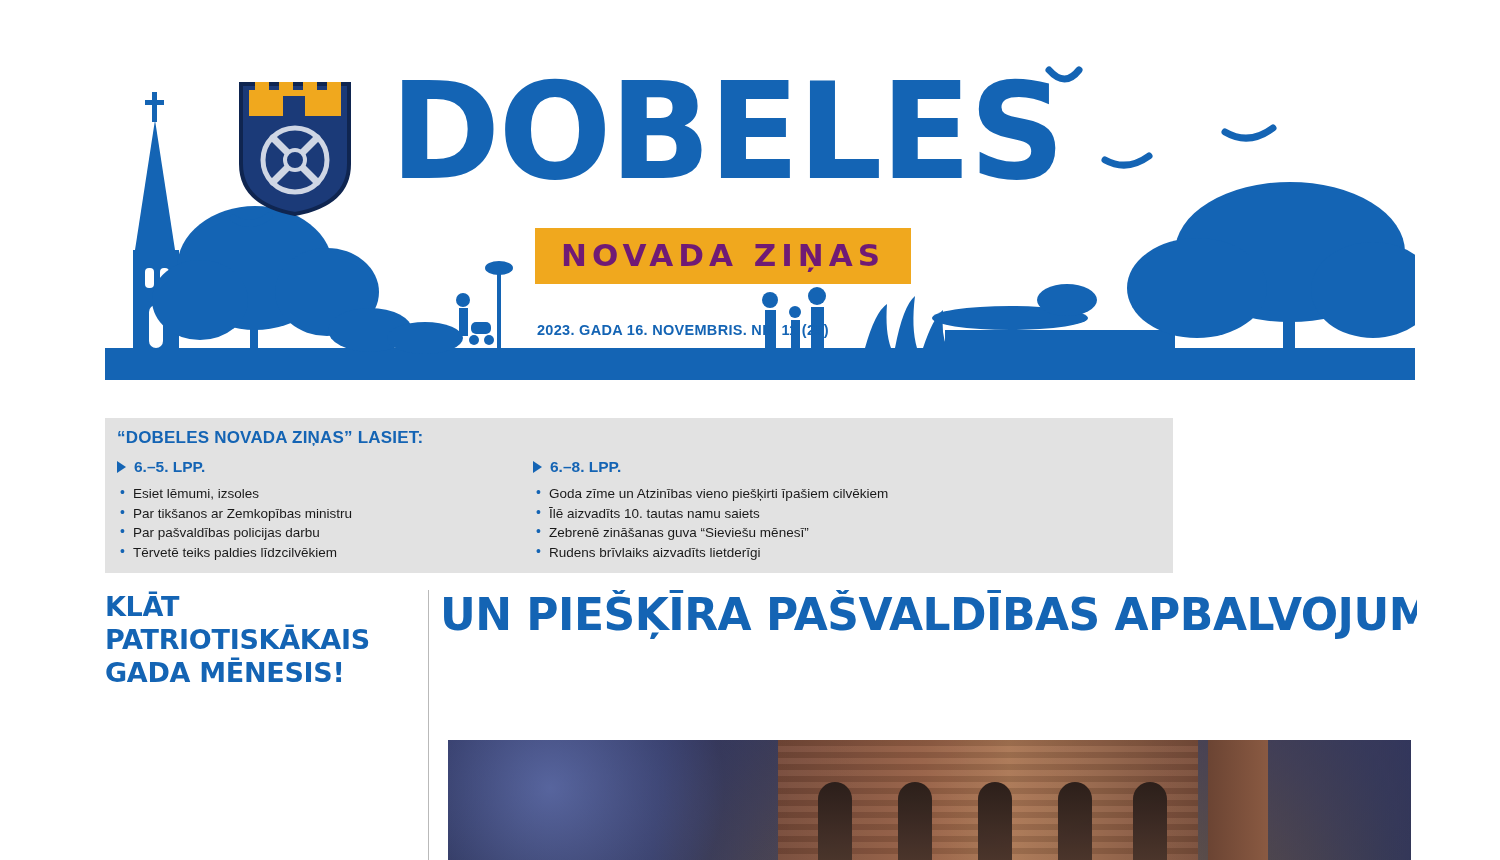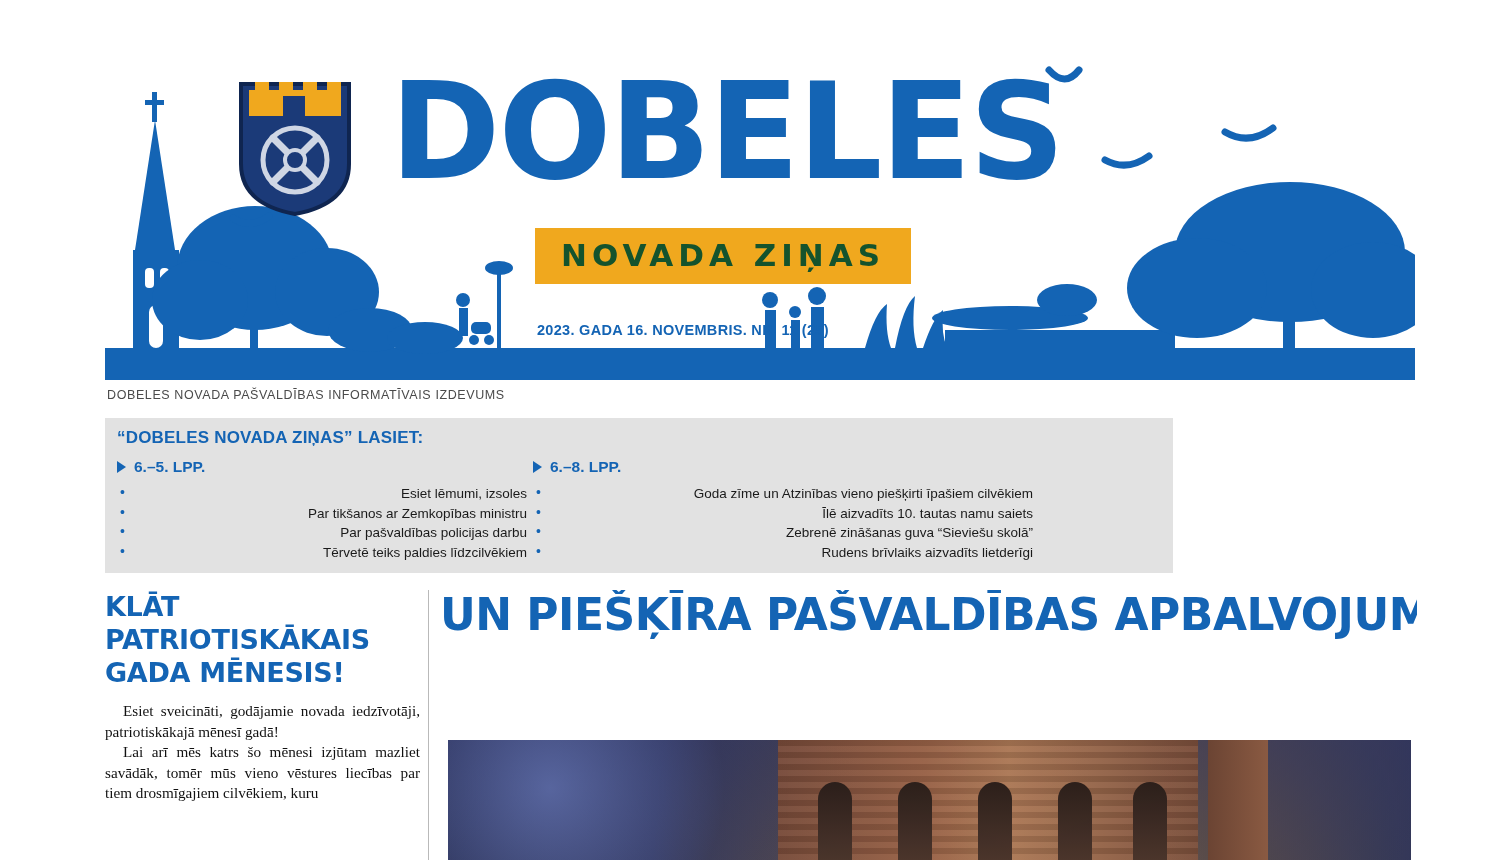--- a/index.html
+++ b/index.html
@@ -59,21 +59,21 @@
     top: 228px;
     background: #f0a81e;
     padding: 9px 26px 11px 26px;
     display: inline-block;
   }
   .subtitle-band span {
     font-family: "DejaVu Sans", sans-serif;
     font-weight: bold;
     font-size: 31px;
     letter-spacing: 5px;
-    color: #14532d;
+    color: #701a75;
     white-space: nowrap;
   }
   .issue-line {
     position: absolute;
     left: 432px;
     top: 322px;
     font-family: "Liberation Sans", sans-serif;
     font-weight: bold;
     font-size: 14.5px;
     letter-spacing: 0.3px;
@@ -102,21 +102,20 @@
 
   
   .contents {
     position: absolute;
     left: 105px;
     top: 418px;
     width: 1068px;
     height: 155px;
     background: #e2e2e2;
     padding: 0;
-    text-align: right;
   }
   .contents-title {
     position: absolute;
     left: 12px;
     top: 10px;
     font-size: 17px;
     font-weight: bold;
     color: #1464b4;
     letter-spacing: 0.2px;
   }
@@ -355,21 +354,20 @@
       <h1 class="main-title">DOBELES</h1>
     </div>
 
     <div class="subtitle-band">
       <span>NOVADA ZIŅAS</span>
     </div>
 
     <div class="issue-line">2023. GADA 16. NOVEMBRIS. NR. 11 (25)</div>
   </div>
 
-  <div class="publisher-line">DOBELES NOVADA PAŠVALDĪBAS INFORMATĪVAIS IZDEVUMS</div>
 
   <div class="contents">
     <div class="contents-title">“DOBELES NOVADA ZIŅAS” LASIET:</div>
 
     <div class="col col-1">
       <div class="col-head">
         <span class="tri"></span>
         <span>6.–5. LPP.</span>
       </div>
       <ul>
@@ -381,35 +379,31 @@
     </div>
 
     <div class="col col-2">
       <div class="col-head">
         <span class="tri"></span>
         <span>6.–8. LPP.</span>
       </div>
       <ul>
         <li>Goda zīme un Atzinības vieno piešķirti īpašiem cilvēkiem</li>
         <li>Īlē aizvadīts 10. tautas namu saiets</li>
-        <li>Zebrenē zināšanas guva “Sieviešu skolā”</li>
+        <li>Zebrenē zināšanas guva “Sieviešu mēnesī”</li>
         <li>Rudens brīvlaiks aizvadīts lietderīgi</li>
       </ul>
     </div>
 
     <div class="col col-3">
     </div>
   </div>
 
   <div class="left-col">
     <h2 class="editorial-head">KLĀT PATRIOTISKĀKAIS GADA MĒNESIS!</h2>
-    <div class="editorial-body">
-      <p>Esiet sveicināti, godājamie novada iedzīvotāji, patriotiskākajā mēnesī gadā!</p>
-      <p>Lai arī mēs katrs šo mēnesi izjūtam mazliet savādāk, tomēr mūs vieno vēstures liecības par tiem drosmīgajiem cilvēkiem, kuru</p>
-    </div>
   </div>
 
   <div class="divider-v"></div>
 
   <div class="right-col">
     <h2 class="headline">UN PIEŠĶĪRA PAŠVALDĪBAS APBALVOJUMUS</h2>
 
     <div class="photo">
       <div class="photo-inner"></div>
       <div class="sky-glow"></div>

